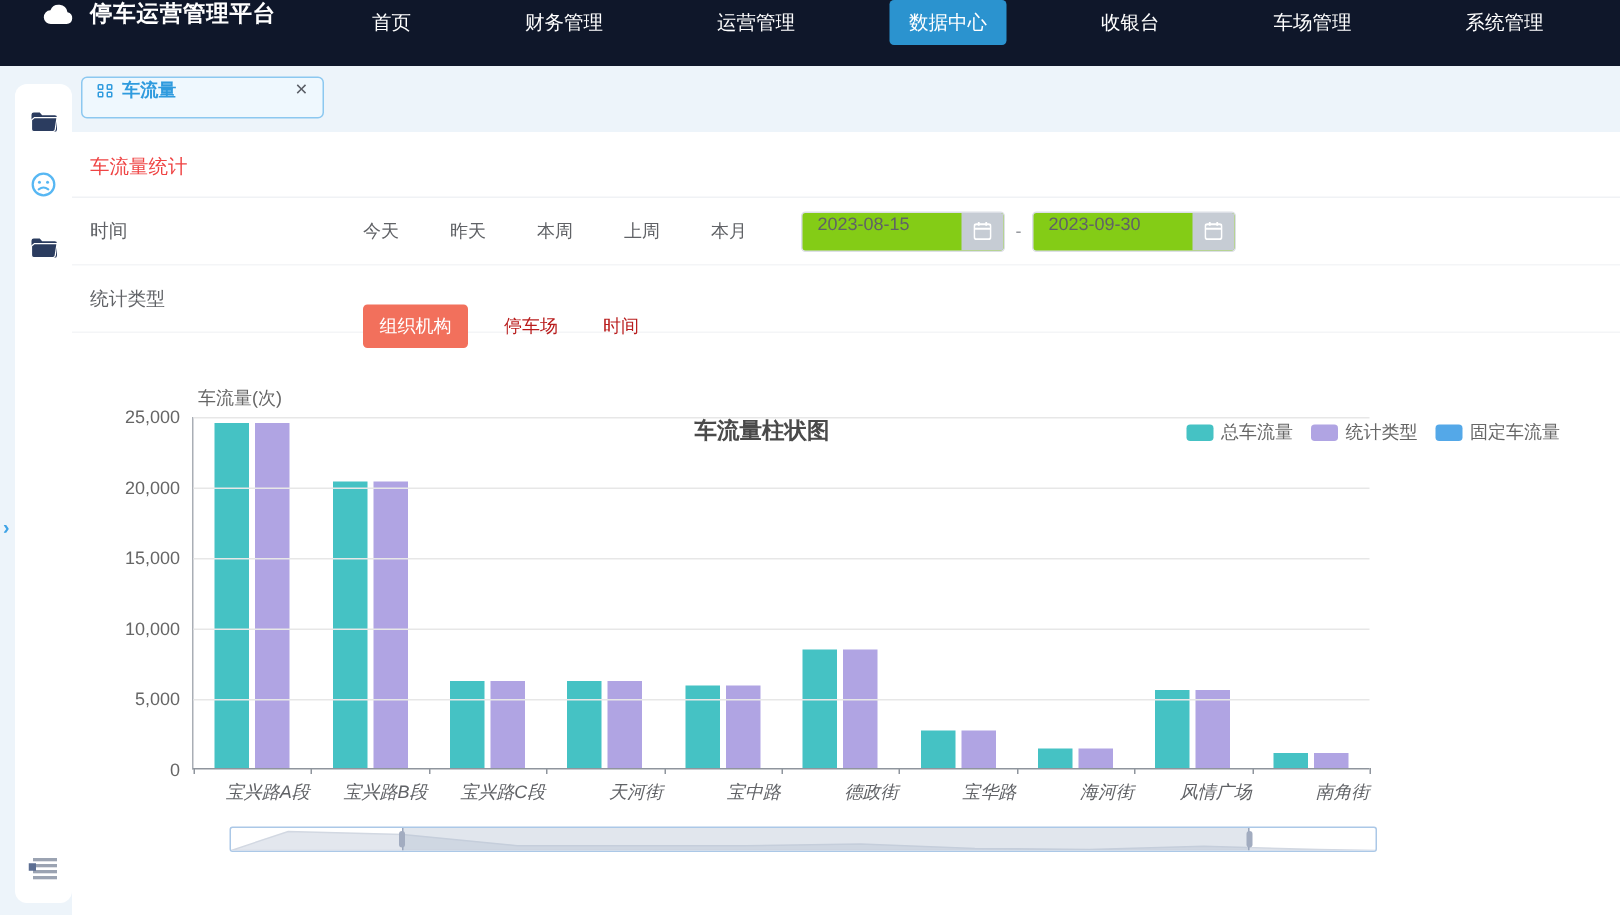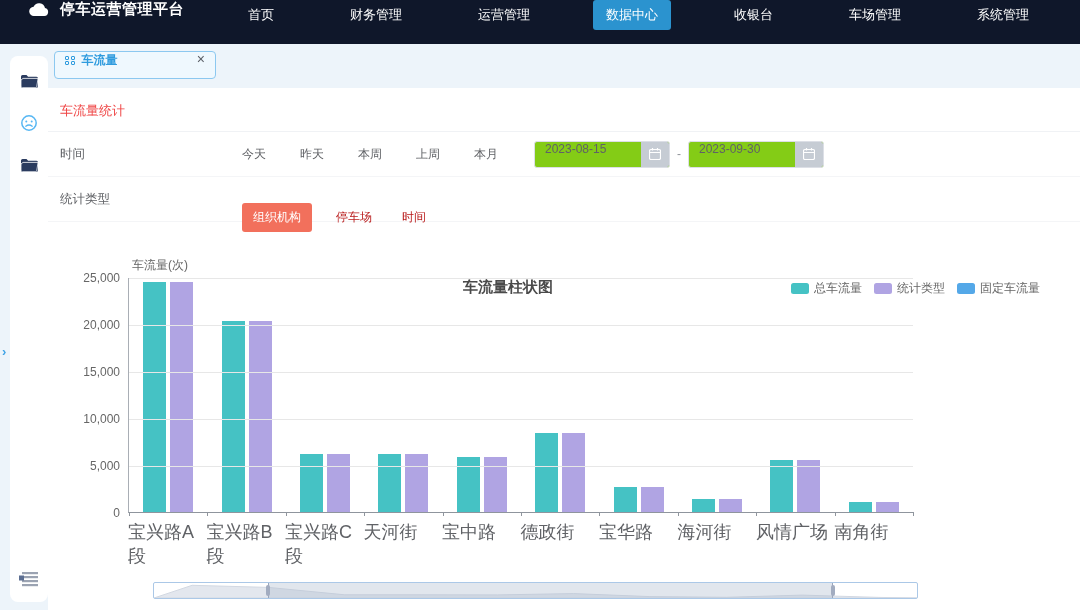--- a/index.html
+++ b/index.html
@@ -57,21 +57,21 @@
   .plot-outer { position:relative; margin:56px 0 0 80px; width:785px; }
   .ylabel { position:absolute; top:-21px; left:4px; color:#666; }
   .plot { position:relative; width:785px; height:235px; border-left:1px solid #A9AEB5; border-bottom:1px solid #8F959D; }
   .gridline { position:absolute; left:0; width:100%; height:1px; background:#E7E7E7; }
   .ytick { position:absolute; right:calc(100% + 9px); transform:translateY(-50%); color:#666; white-space:nowrap; }
   .groups { position:absolute; inset:0; display:flex; align-items:flex-end; }
   .group { flex:1; display:flex; justify-content:center; align-items:flex-end; gap:4px; height:100%; }
   .bar { width:23px; cursor:pointer; }
   .xtickmark { position:absolute; top:100%; width:1px; height:4px; background:#8F959D; }
   .xlabels { display:flex; width:785px; margin-top:7px; }
-  .xlabel { flex:1; text-align:left; color:#606266; font-size:18px; }
+  .xlabel { flex:1; text-align:right; color:#606266; font-size:12px;font-style:italic; }
 
   .datazoom { position:relative; margin:14px 0 0 105px; width:765px; height:17px; border:1px solid #ABC8E7; border-radius:2px; background:#fff; overflow:hidden; cursor:pointer; }
   .dz-svg { position:absolute; inset:0; width:100%; height:100%; }
   .dz-window { position:absolute; top:0; height:100%; background:rgba(176,188,208,0.38); border-left:1px solid #9AA6BC; border-right:1px solid #9AA6BC; }
   .dz-handle { position:absolute; top:2px; width:4px; height:11px; background:#A2ACC0; border-radius:2px; }
 
   .expander { position:absolute; left:2px; top:300px; color:#3FA3E6; font-size:13px; font-weight:bold; cursor:pointer; }
 </style>
 </head>
 <body>

